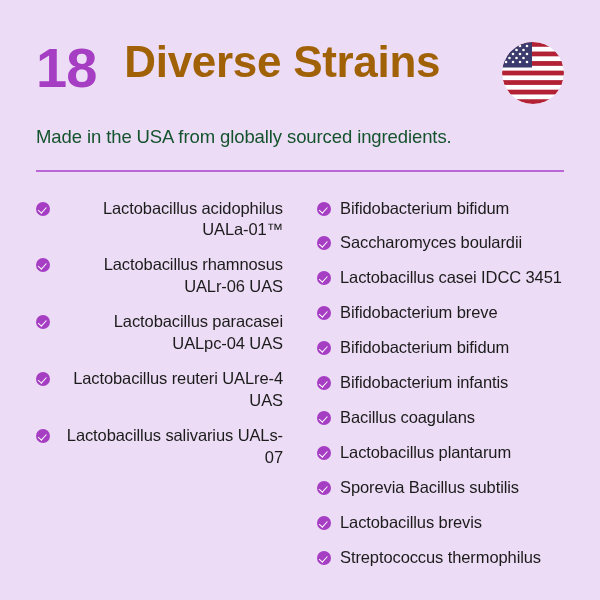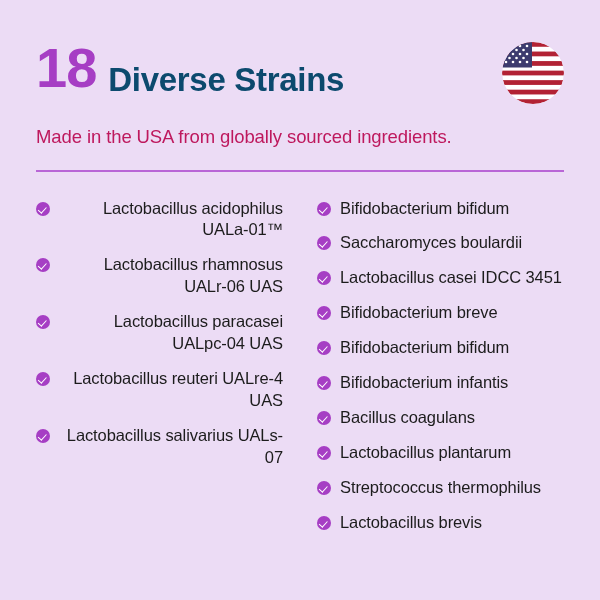--- a/index.html
+++ b/index.html
@@ -22,53 +22,53 @@
     padding: 40px 36px 28px 36px;
     background: #ecdcf5;
   }
   .header {
     display: flex;
     align-items: flex-start;
     justify-content: space-between;
   }
   .title-line {
     display: flex;
-    align-items: flex-end;
-    gap: 12px;
+    align-items: flex-start;
+    gap: 28px;
   }
   .big-number {
     font-size: 56px;
     font-weight: bold;
     color: #a63ec4;
     line-height: 1;
     letter-spacing: -1px;
   }
   .title-text {
-    font-size: 33px;
+    font-size: 44px;
     font-weight: bold;
-    color: #0c4a6e;
+    color: #a16207;
     line-height: 1;
     letter-spacing: -0.3px;
   }
   .flag {
     width: 62px;
     height: 62px;
     border-radius: 50%;
     overflow: hidden;
     flex: 0 0 auto;
     margin-top: 2px;
     position: relative;
   }
   .flag svg {
     display: block;
   }
   .subtitle {
     margin-top: 22px;
     font-size: 18.5px;
-    color: #be185d;
+    color: #14532d;
     letter-spacing: -0.1px;
   }
   .divider {
     margin-top: 22px;
     height: 1.5px;
     background: #b966d6;
     width: 100%;
   }
   .columns {
     margin-top: 26px;
@@ -223,22 +223,26 @@
       <div class="item">
         <span class="check"></span>
         <span class="item-label">Bacillus coagulans</span>
       </div>
       <div class="item">
         <span class="check"></span>
         <span class="item-label">Lactobacillus plantarum</span>
       </div>
       <div class="item">
         <span class="check"></span>
+        <span class="item-label">Sporevia Bacillus subtilis</span>
+      </div>
+      <div class="item">
+        <span class="check"></span>
+        <span class="item-label">Lactobacillus brevis</span>
+      </div>
+      <div class="item">
+        <span class="check"></span>
         <span class="item-label">Streptococcus thermophilus</span>
       </div>
-      <div class="item">
-        <span class="check"></span>
-        <span class="item-label">Lactobacillus brevis</span>
-      </div>
     </div>
   </div>
 
 </div>
 
 </body></html>

